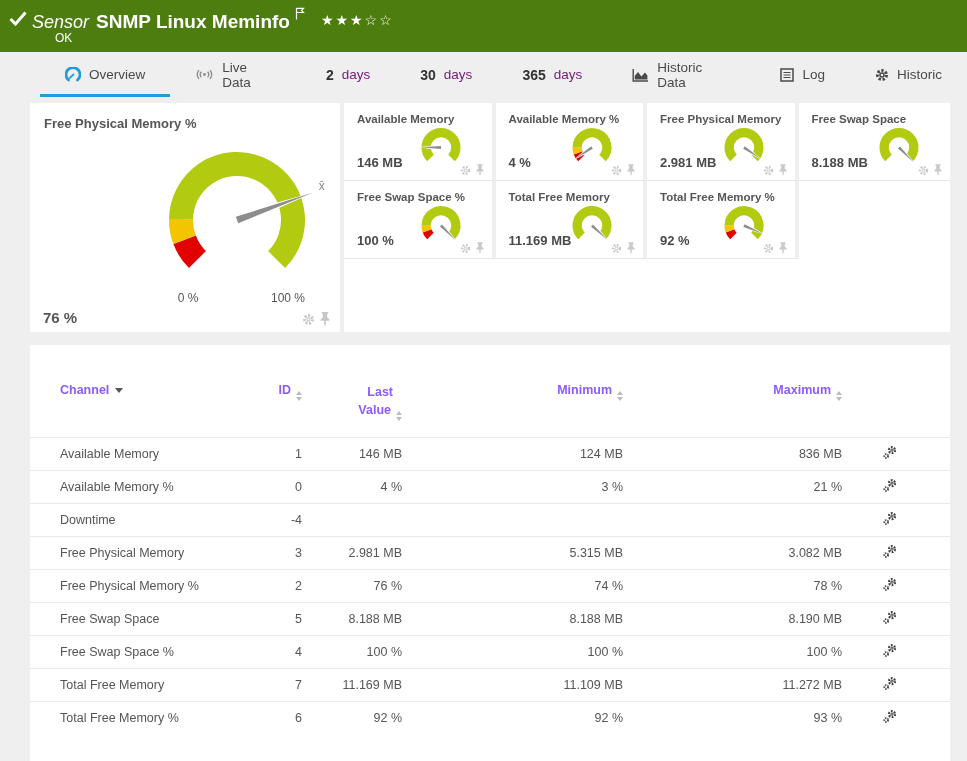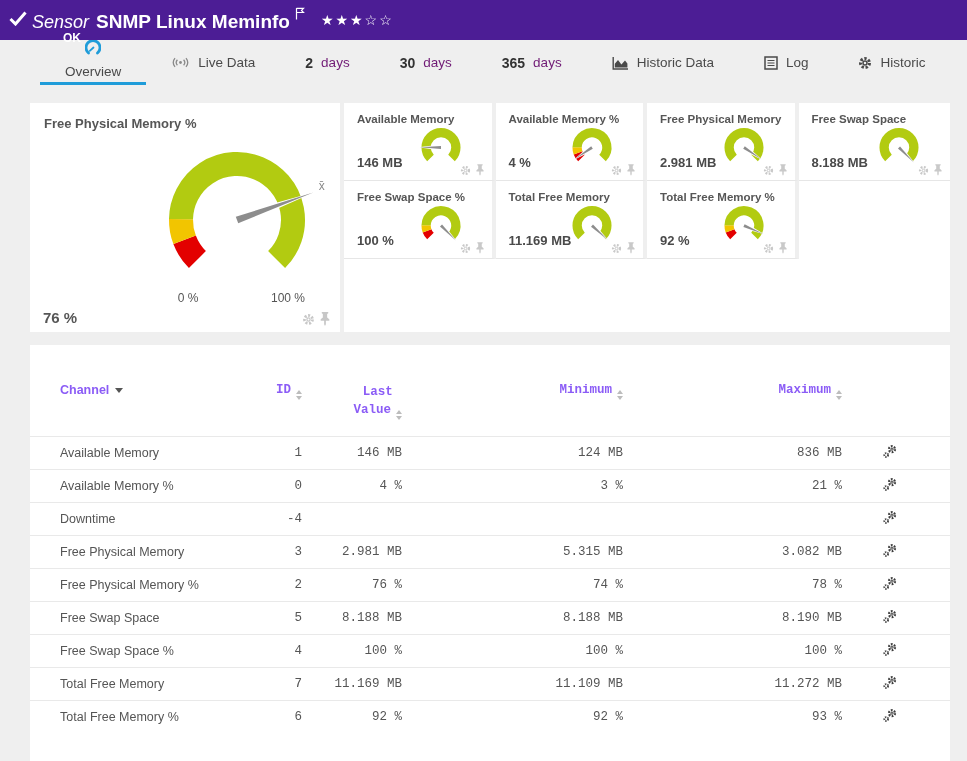--- a/index.html
+++ b/index.html
@@ -4,32 +4,32 @@
 <style>
   * { box-sizing: border-box; margin: 0; padding: 0; }
   html,body { width:967px; height:761px; overflow:hidden; }
   body {
     font-family: "Liberation Sans", sans-serif;
     background:#efefef;
     position:relative;
     color:#555;
   }
   
-  .topbar { height:40px; background:#4c1d95; position:relative; color:#fff; }
+  .topbar { height:52px; background:#4d7c0f; position:relative; color:#fff; }
   .topbar .check { position:absolute; left:9px; top:11px; }
   .title-line { position:absolute; left:32px; top:7px; white-space:nowrap; }
   .sensor-kind { font-style:italic; font-size:18px; margin-right:7px; }
   .sensor-title { font-weight:bold; font-size:19px; }
   .flag { margin-left:5px; vertical-align:8px; display:inline-block; }
   .stars { margin-left:16px; font-size:14px; letter-spacing:2px; vertical-align:3px; color:#fff; }
-  .status-ok { position:absolute; left:63px; top:31px; font-size:12px; font-weight:bold; }
+  .status-ok { position:absolute; left:55px; top:31px; font-size:12px; font-weight:normal; }
   
   .tabs { height:45px; display:flex; align-items:stretch; padding-left:40px; }
   .tab { display:flex; align-items:center; gap:8px; padding:0 25px; font-size:13.5px; color:#4a4a4a; cursor:pointer; position:relative; }
-  .tab.active { box-shadow: inset 0 -3px 0 #1f9cd9; flex-direction: column; }
+  .tab.active { box-shadow: inset 0 -3px 0 #1f9cd9; }
   .tab b { color:#333; font-size:14px; }
   .tab .suffix { color:#701a75; }
   
   .overview { position:absolute; left:30px; top:103px; right:17px; height:229px; display:flex; background:#efefef; }
   .main-tile { width:310px; background:#fff; position:relative; margin-right:4px; flex:none; }
   .main-tile .mg-title { position:absolute; left:14px; top:13px; font-size:13px; font-weight:bold; color:#565656; }
   .main-tile .big-gauge { position:absolute; left:97px; top:25px; width:220px; height:170px; }
   .scale-label { position:absolute; top:188px; width:44px; text-align:center; font-size:12px; color:#555; }
   .scale-min { left:136px; } .scale-max { left:236px; }
   .main-value { position:absolute; left:13px; bottom:6px; font-size:15px; font-weight:bold; color:#565656; }
@@ -41,21 +41,21 @@
   .mini-tile:not(:nth-child(4n)) { border-right:4px solid #efefef; }
   .mini-tile .mg-title { position:absolute; left:13px; top:10px; font-size:11.5px; font-weight:bold; color:#565656; white-space:nowrap; }
   .mini-tile .mg-gauge { position:absolute; right:20px; top:16px; width:62px; height:55px; }
   .mini-tile .mg-value { position:absolute; left:13px; bottom:10px; font-size:13px; font-weight:bold; color:#4a4a4a; }
   .mini-tile .tile-icons { right:8px; bottom:4px; }
   
   .table-panel { position:absolute; left:30px; top:345px; right:17px; bottom:0; background:#fff; padding-top:32px; }
   table { width:100%; border-collapse:collapse; font-size:12.5px; color:#555; table-layout:fixed; }
   th { font-weight:bold; color:#8b5cf6; padding:6px 0 16px 0; vertical-align:top; font-size:12.5px; }
   th.left, td.left { text-align:left; padding-left:30px; }
-  th.right, td.right { text-align:right;font-family:Liberation Mono, monospace; }
+  th.right, td.right { text-align:right; }
   td { height:33px; border-top:1px solid #e9e9e9; }
   td.icon-cell { padding-left:40px; }
   .lv-block { display:inline-block; text-align:center; line-height:1.45; }
   .sort { display:inline-flex; flex-direction:column; margin-left:5px; vertical-align:-1px; }
   .sort i { width:0; height:0; border-left:3.5px solid transparent; border-right:3.5px solid transparent; display:block; }
   .sort .up { border-bottom:4px solid #bcbcbc; margin-bottom:2px; }
   .sort .down { border-top:4px solid #bcbcbc; }
   .sort-desc { display:inline-block; width:0; height:0; border-left:4.5px solid transparent; border-right:4.5px solid transparent; border-top:5.5px solid #555; margin-left:6px; vertical-align:1px; }
   .icon { display:inline-flex; }
 </style>

